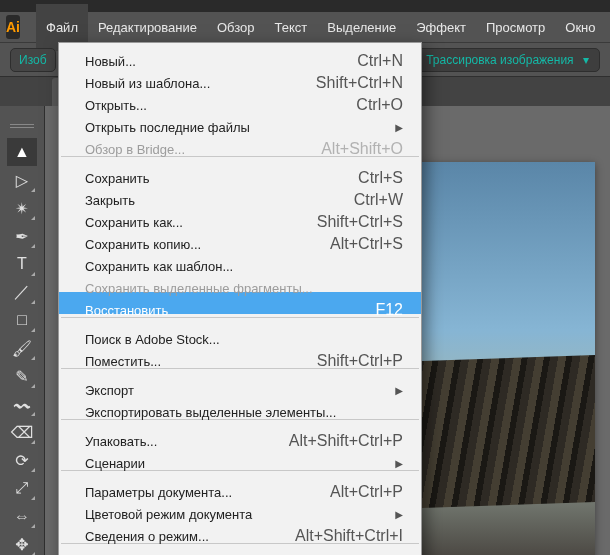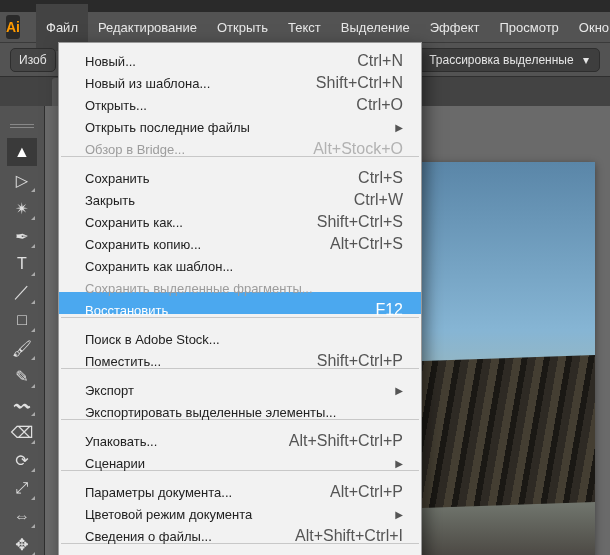--- a/index.html
+++ b/index.html
@@ -7,21 +7,21 @@
   
   .titlebar { height: 12px; background: #2a2a2a; }
   
   .menubar { height: 30px; background: #535353; display: flex; align-items: center; padding: 0 6px; color: #e8e8e8; font-size: 13px; }
   .logo { width: 30px; height: 24px; background: #2a2a2a; border-radius: 3px; color: #ff9a00; font-weight: bold; font-size: 14px; display: flex; align-items: center; justify-content: center; margin-right: 16px; }
   .menu-item { padding: 16px 10px; cursor: pointer; }
   .menu-item.active { background: #434343; }
   .menu-spacer { flex: 1; }
   
   .optbar { height: 34px; background: #535353; border-top: 1px solid #3a3a3a; display: flex; align-items: center; padding: 0 10px; color: #ccc; font-size: 12px; gap: 6px; }
-  .opt-btn { background: #3e3e3e; border: 1px solid #2e2e2e; color: #e5e5e5; padding: 4px 10px; border-radius: 5px; font-size: 12px; }
+  .opt-btn { background: #3e3e3e; border: 1px solid #2e2e2e; color: #14b8a6; padding: 4px 10px; border-radius: 5px; font-size: 12px; }
   .opt-btn.tab { background: #454545; padding: 4px 8px; }
   
   .doc-tabbar { height: 30px; background: #434343; border-top: 1px solid #2f2f2f; display: flex; align-items: flex-end; padding-left: 52px; color: #ddd; font-size: 12px; }
   .doc-tab { background: #5a5a5a; padding: 6px 12px; border-radius: 3px 3px 0 0; display: flex; align-items: center; gap: 8px; }
   .doc-tab .close { font-size: 14px; cursor: pointer; }
   
   .workspace { position: absolute; left: 0; top: 106px; right: 0; bottom: 0; display: flex; }
   
   .toolbar { width: 45px; background: #535353; border-right: 1px solid #2f2f2f; display: flex; flex-direction: column; align-items: center; padding-top: 18px; gap: 2px; }
   .toolbar .grip { width: 24px; height: 6px; margin-bottom: 6px; }
@@ -53,37 +53,37 @@
 </head>
 <body>
 
 <div class="titlebar"></div>
 
 <div class="menubar">
   <div class="logo">Ai</div>
   <div id="menu-items" style="display: flex;">
       <div class="menu-item active">Файл</div>
       <div class="menu-item">Редактирование</div>
-      <div class="menu-item">Открыть</div>
+      <div class="menu-item">Обзор</div>
       <div class="menu-item">Текст</div>
       <div class="menu-item">Выделение</div>
       <div class="menu-item">Эффект</div>
       <div class="menu-item">Просмотр</div>
       <div class="menu-item">Окно</div>
     </div>
   <div class="menu-spacer"></div>
 
 </div>
 
 <div class="optbar">
   <div class="opt-btn tab">Изоб</div>
   <div style="flex:1"></div>
   <div class="opt-btn">ть оригинал</div>
   <div class="opt-btn">
-    <span>Трассировка выделенные</span>
+    <span>Трассировка изображения</span>
     <span style="margin-left:6px">▾</span>
   </div>
 </div>
 
 <div class="doc-tabbar">
   <div class="doc-tab">
     <span>00% (RGB/Просмотр)</span>
     <span class="close">×</span>
   </div>
 </div>
@@ -130,21 +130,21 @@
     <div class="dd-row">
       <span>Открыть...</span>
       <span class="shortcut">Ctrl+O</span>
     </div>
     <div class="dd-row">
       <span>Открыть последние файлы</span>
       <span class="arrow">▶</span>
     </div>
     <div class="dd-row disabled">
       <span>Обзор в Bridge...</span>
-      <span class="shortcut">Alt+Stock+O</span>
+      <span class="shortcut">Alt+Shift+O</span>
     </div>
     <div class="dd-sep"></div>
     <div class="dd-row">
       <span>Сохранить</span>
       <span class="shortcut">Ctrl+S</span>
     </div>
     <div class="dd-row">
       <span>Закрыть</span>
       <span class="shortcut">Ctrl+W</span>
     </div>
@@ -194,21 +194,21 @@
     <div class="dd-sep"></div>
     <div class="dd-row">
       <span>Параметры документа...</span>
       <span class="shortcut">Alt+Ctrl+P</span>
     </div>
     <div class="dd-row">
       <span>Цветовой режим документа</span>
       <span class="arrow">▶</span>
     </div>
     <div class="dd-row">
-      <span>Сведения о файлы...</span>
+      <span>Сведения о режим...</span>
       <span class="shortcut">Alt+Shift+Ctrl+I</span>
     </div>
     <div class="dd-sep"></div>
     <div class="dd-row">
       <span>Печать...</span>
       <span class="shortcut">Ctrl+P</span>
     </div>
   </div>
 
 </body></html>

